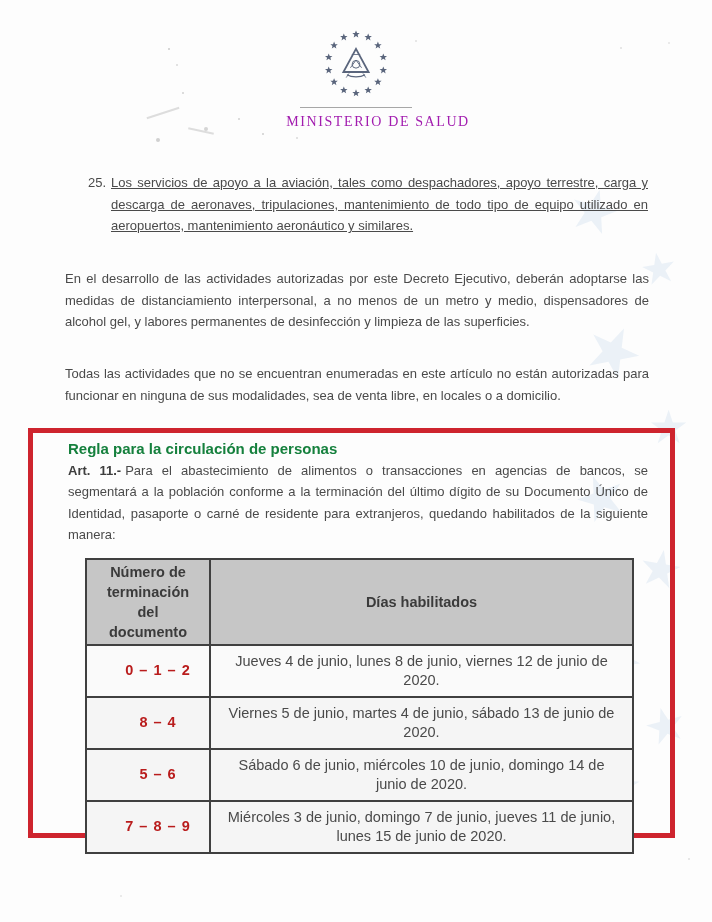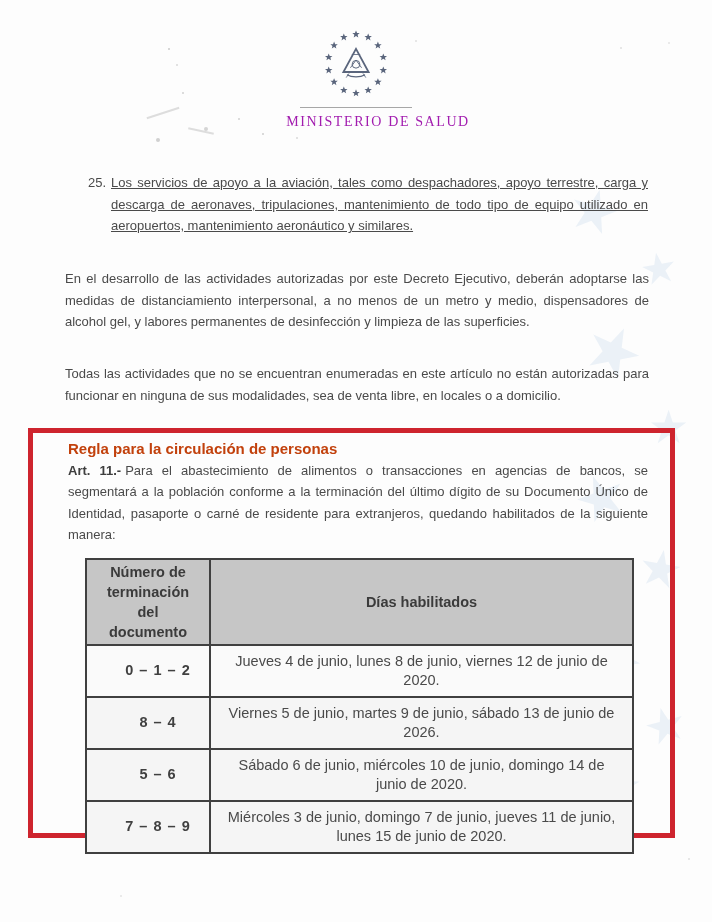--- a/index.html
+++ b/index.html
@@ -75,21 +75,21 @@
   .p-actividades{top:363px;left:65px;width:584px;}
   
   .redbox{
     position:absolute;z-index:1;
     left:28px;top:428px;width:647px;height:410px;
     border:5px solid #ce242e;
     box-sizing:border-box;
   }
   .box-inner{padding:5px 22px 0 35px;}
   .box-heading{
-    font-weight:bold;font-size:15px;line-height:21.5px;color:#c2410c;
+    font-weight:bold;font-size:15px;line-height:21.5px;color:#15803d;
   }
   .box-art{
     font-size:13px;line-height:21.5px;text-align:justify;color:#4a4a4a;
   }
   .box-art b{color:#3e3e3e;margin-right:4px;}
   
   table.sched{
     border-collapse:collapse;
     margin:12px 0 0 17px;
     width:549px;
@@ -107,21 +107,21 @@
     padding:2px 10px;
   }
   table.sched col.c1{width:124px;}
   table.sched td{
     height:46px;line-height:19px;
     padding:2px 12px;
     background:#f5f5f5;
   }
   table.sched tr.r1 td{background:#fafafa;}
   table.sched td.digits{
-    font-weight:bold;color:#404040;letter-spacing:1px;padding-left:32px;
+    font-weight:bold;color:#b91c1c;letter-spacing:1px;padding-left:32px;
   }
 </style>
 </head>
 <body>
 
 <div class="page">
 
   <div class="wm" style="left:568px;top:182px;font-size:58px;transform:rotate(15deg);">★</div>
   <div class="wm" style="left:640px;top:248px;font-size:42px;transform:rotate(-10deg);">★</div>
   <div class="wm" style="left:584px;top:318px;font-size:66px;transform:rotate(25deg);">★</div>
@@ -197,21 +197,21 @@
             <th>Días habilitados</th>
           </tr>
         </thead>
         <tbody>
           <tr class="r1">
             <td class="digits">0 – 1 – 2</td>
             <td>Jueves 4 de junio, lunes 8 de junio, viernes 12 de junio de 2020.</td>
           </tr>
           <tr class="r2">
             <td class="digits">8 – 4</td>
-            <td>Viernes 5 de junio, martes 9 de junio, sábado 13 de junio de 2026.</td>
+            <td>Viernes 5 de junio, martes 4 de junio, sábado 13 de junio de 2020.</td>
           </tr>
           <tr class="r3">
             <td class="digits">5 – 6</td>
             <td>Sábado 6 de junio, miércoles 10 de junio, domingo 14 de junio de 2020.</td>
           </tr>
           <tr class="r4">
             <td class="digits">7 – 8 – 9</td>
             <td>Miércoles 3 de junio, domingo 7 de junio, jueves 11 de junio, lunes 15 de junio de 2020.</td>
           </tr>
         </tbody>

